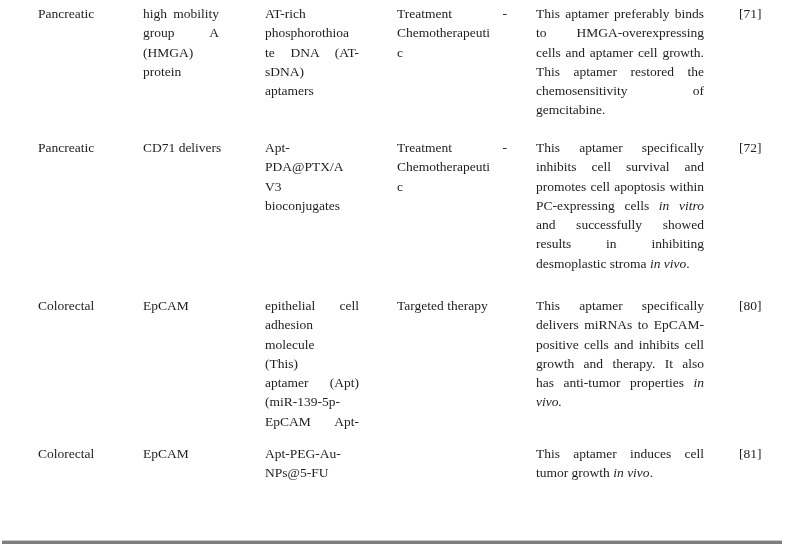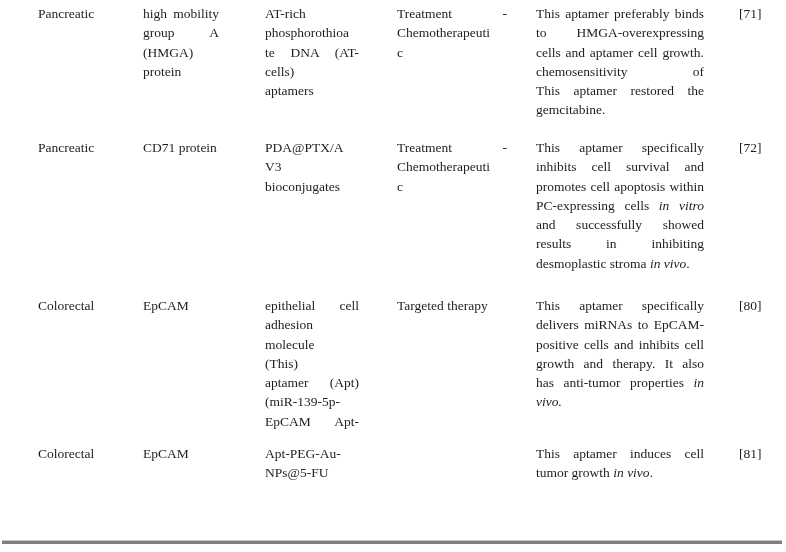--- a/index.html
+++ b/index.html
@@ -57,48 +57,49 @@
         <div class="cell col-target-protein">
           <div class="line j">high mobility</div>
           <div class="line j">group A</div>
           <div class="line">(HMGA)</div>
           <div class="line">protein</div>
         </div>
         <div class="cell col-aptamer">
           <div class="line">AT-rich</div>
           <div class="line">phosphorothioa</div>
           <div class="line j">te DNA (AT-</div>
-          <div class="line">cells)</div>
+          <div class="line">sDNA)</div>
           <div class="line">aptamers</div>
         </div>
         <div class="cell col-treatment-strategy">
           <div class="line j">Treatment -</div>
           <div class="line">Chemotherapeuti</div>
           <div class="line">c</div>
         </div>
         <div class="cell col-description">
           <div class="line j">This aptamer preferably binds</div>
           <div class="line j">to HMGA-overexpressing</div>
           <div class="line j">cells and aptamer cell growth.</div>
+          <div class="line j">This aptamer restored the</div>
           <div class="line j">chemosensitivity of</div>
-          <div class="line j">This aptamer restored the</div>
           <div class="line">gemcitabine.</div>
         </div>
         <div class="cell col-reference">
           <div class="line">[71]</div>
         </div>
       </div>
       <div class="row row-2">
         <div class="cell col-cancer-type">
           <div class="line">Pancreatic</div>
         </div>
         <div class="cell col-target-protein">
-          <div class="line">CD71 protein</div>
+          <div class="line">CD71 delivers</div>
         </div>
         <div class="cell col-aptamer">
+          <div class="line">Apt-</div>
           <div class="line">PDA@PTX/A</div>
           <div class="line">V3</div>
           <div class="line">bioconjugates</div>
         </div>
         <div class="cell col-treatment-strategy">
           <div class="line j">Treatment -</div>
           <div class="line">Chemotherapeuti</div>
           <div class="line">c</div>
         </div>
         <div class="cell col-description">

